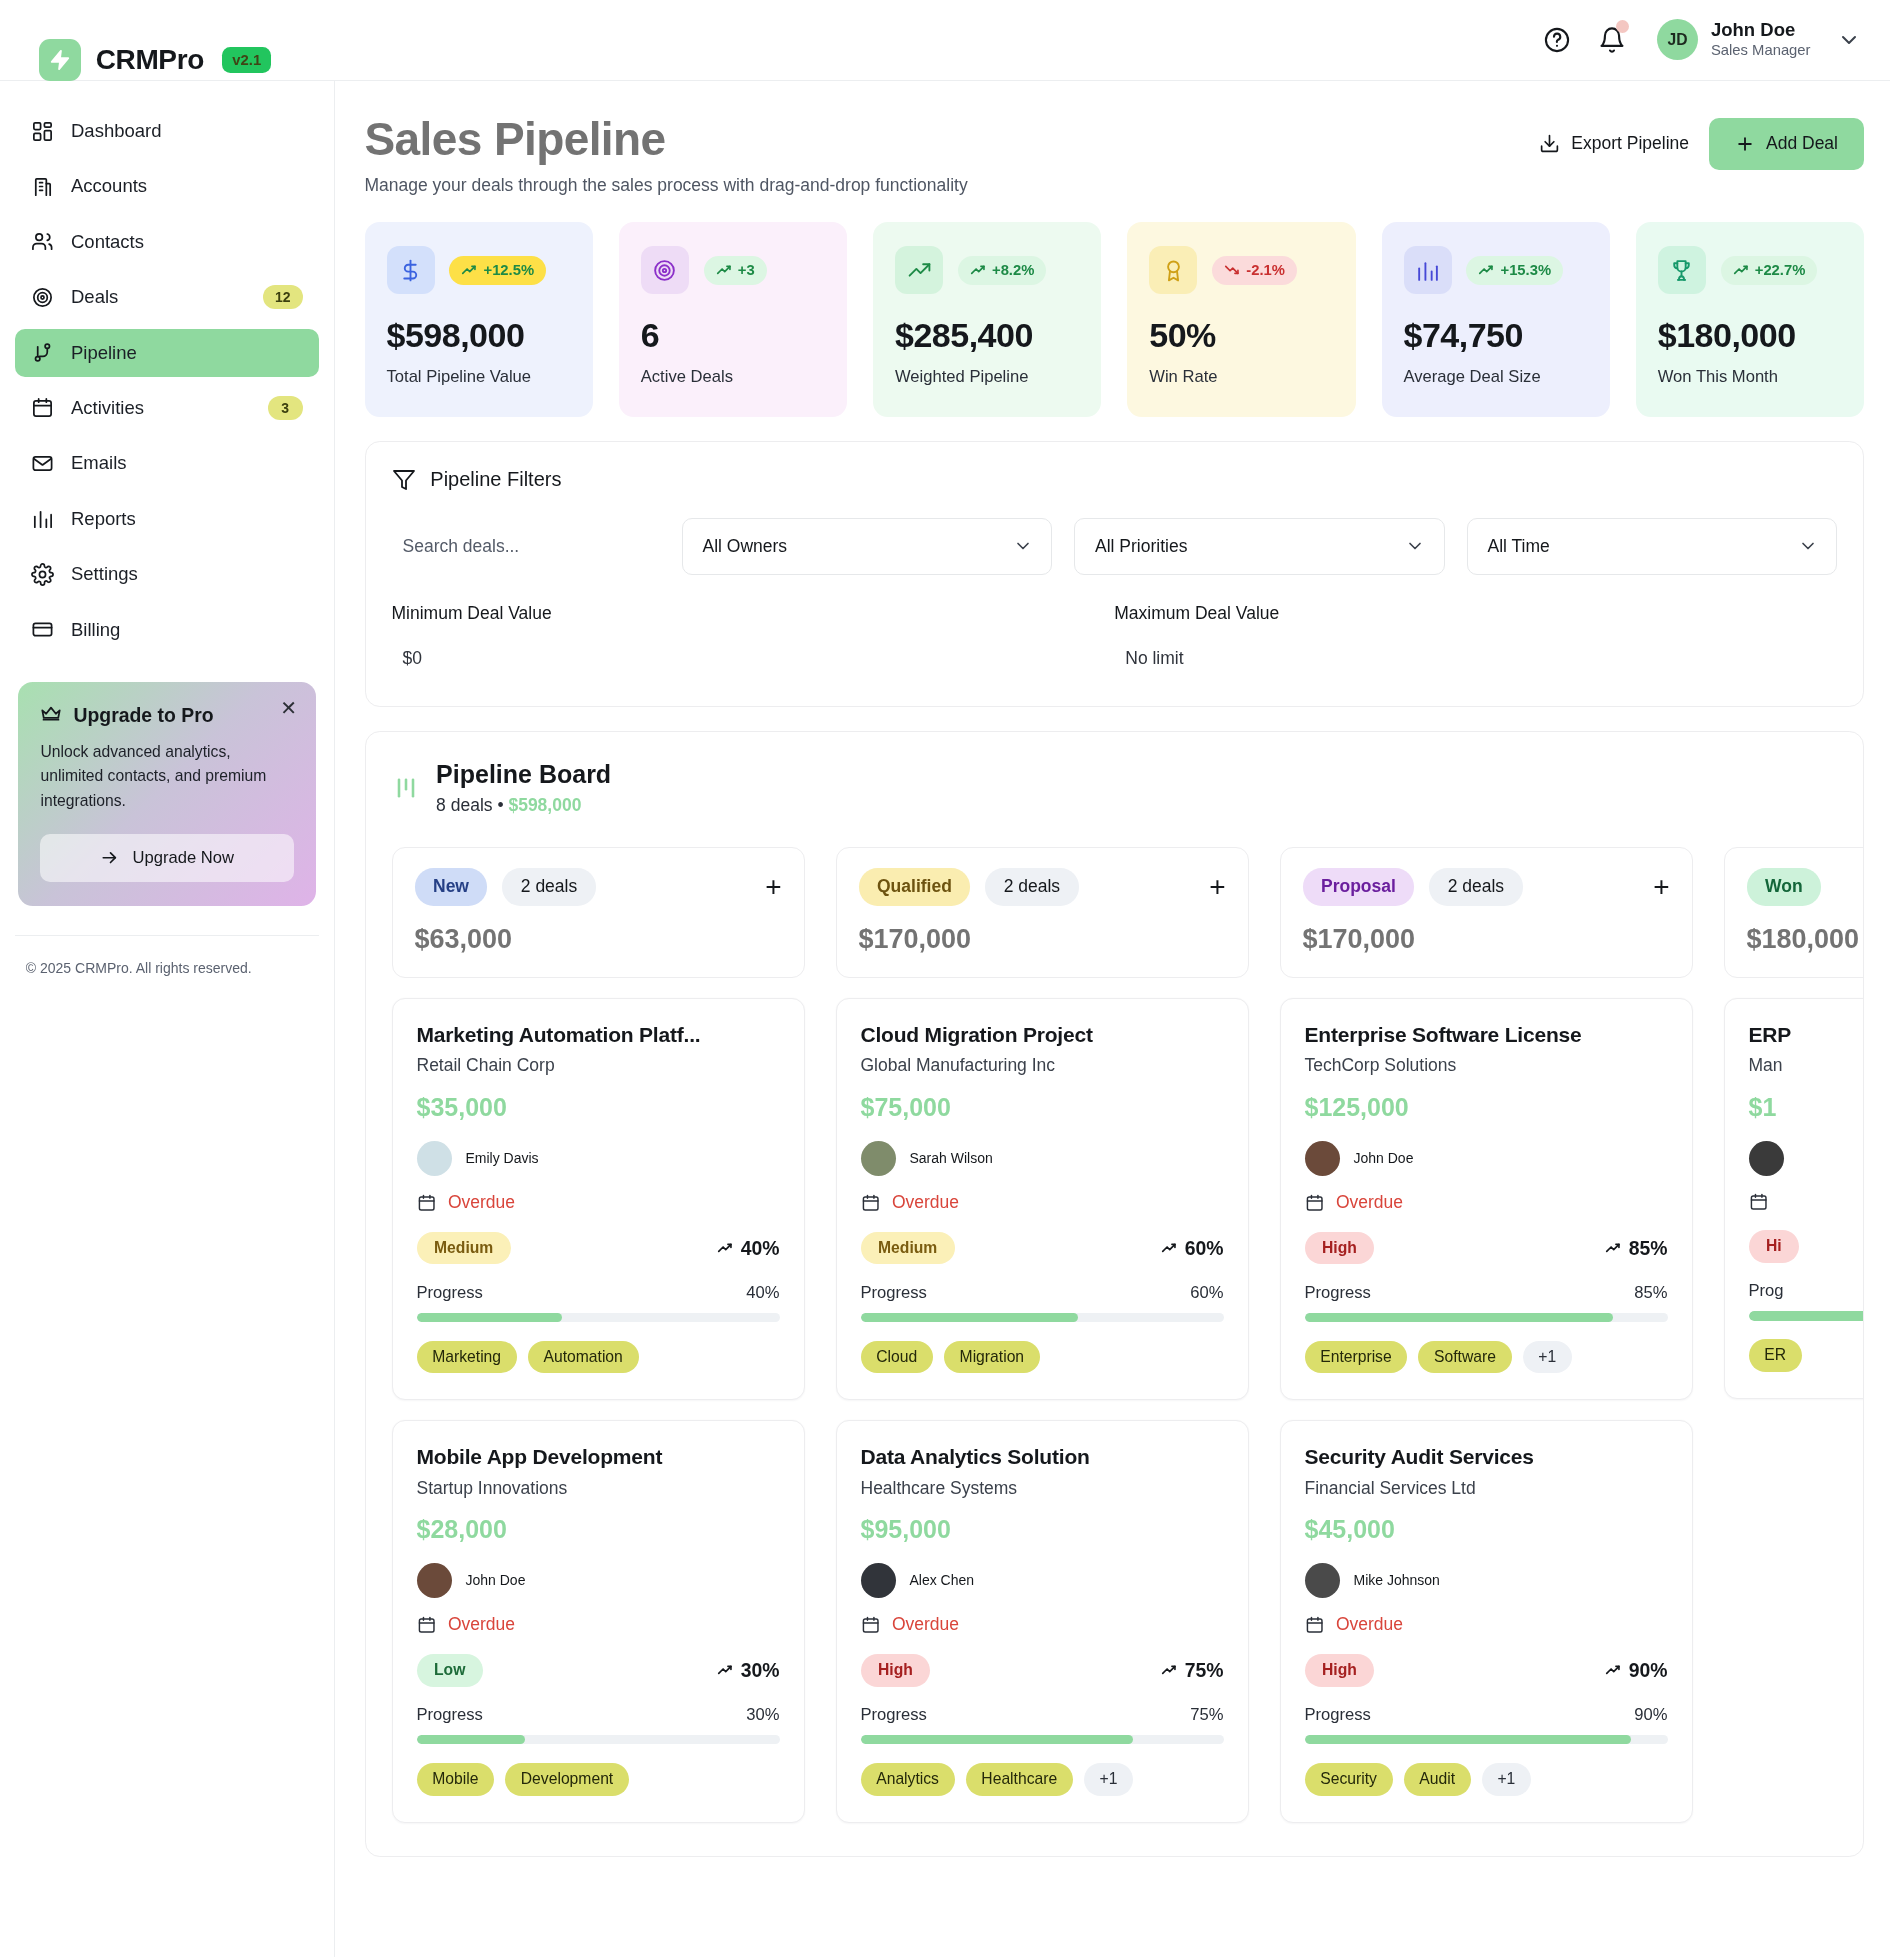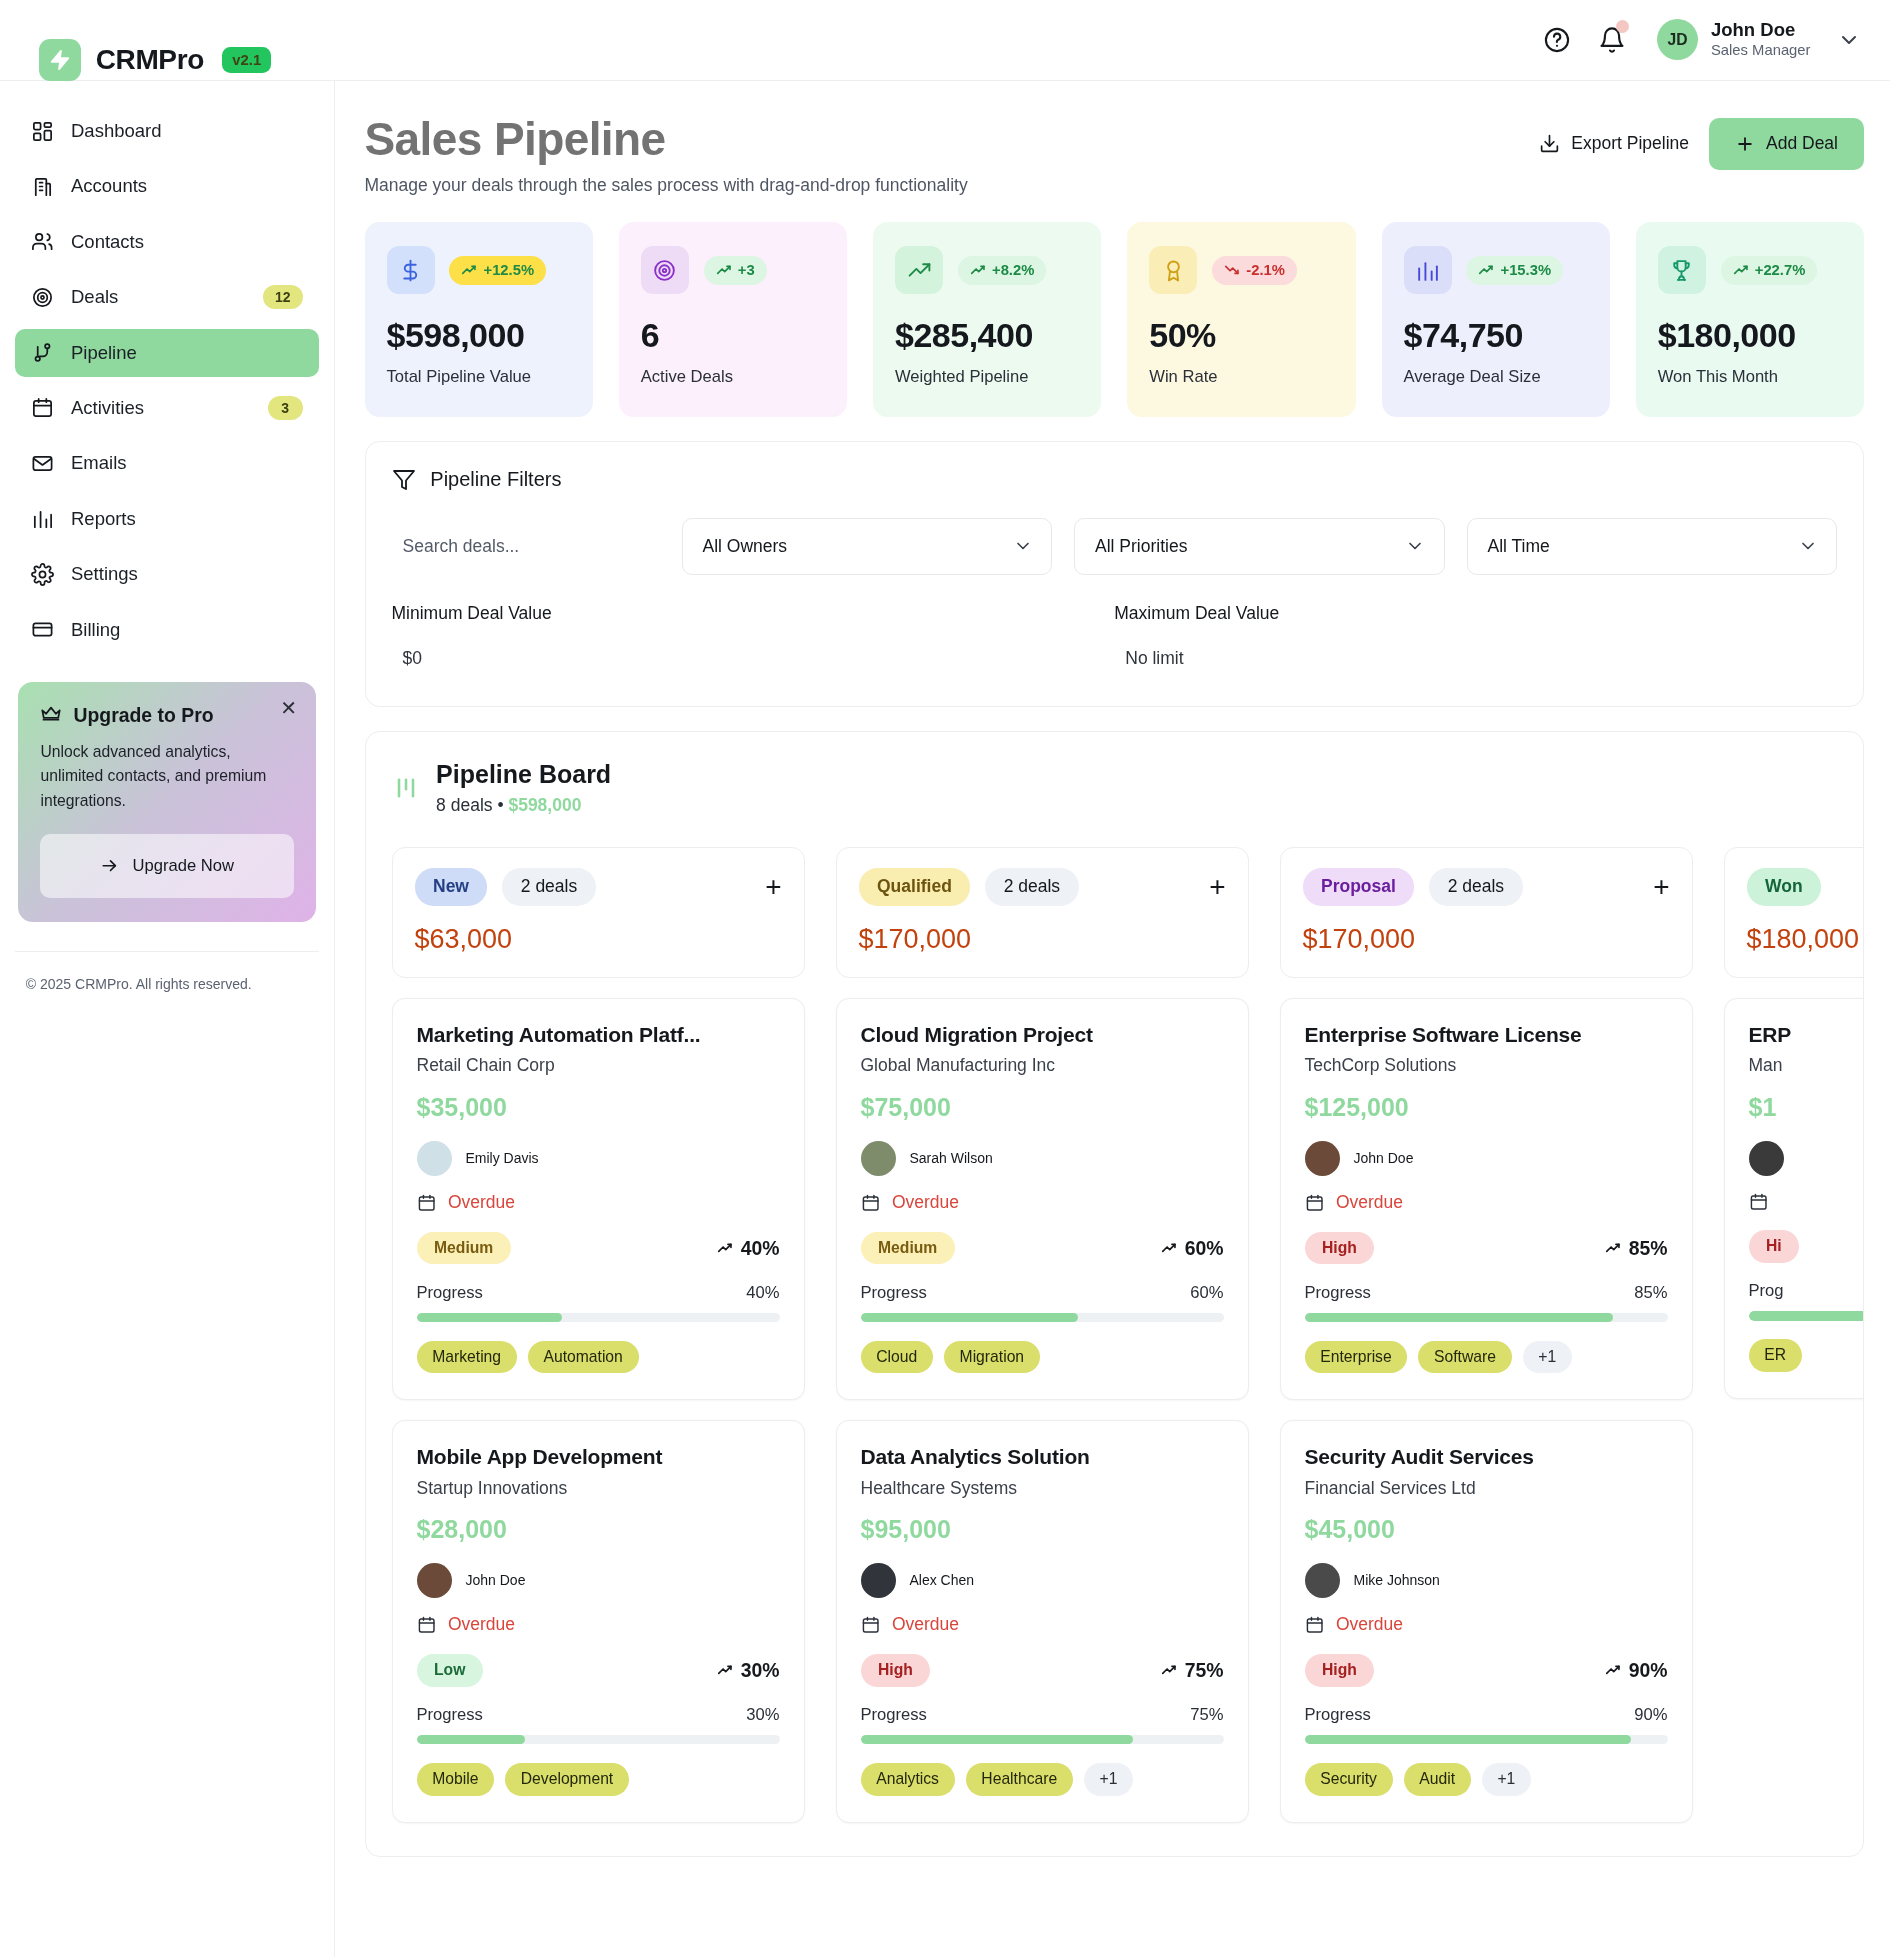--- a/index.html
+++ b/index.html
@@ -65,21 +65,21 @@
     margin: 28px 3.7px 0 3.7px; border-radius: 14.8px; padding: 22px 22px 24px 22px;
     background: linear-gradient(135deg, #a8e0b0 0%, #c9c3d8 48%, #dfb3e8 100%);
     position: relative;
   }
   .upgrade-head { display: flex; align-items: center; gap: 11px; }
   .upgrade-title { font-size: 19.4px; font-weight: 700; color: #15181c; }
   .upgrade-close { position: absolute; top: 16.6px; right: 18.5px; cursor: pointer; font-size: 20px; color: #2c2f36; line-height:1; }
   .upgrade-text { font-size: 15.7px; line-height: 1.58; color: #1d2028; margin-top: 13px; }
   .upgrade-btn {
     margin-top: 20px; background: rgba(255,255,255,0.55); border-radius: 10px;
-    height: 64px; display: flex; align-items: center; justify-content: center; gap: 13px;
+    height: 48px; display: flex; align-items: center; justify-content: center; gap: 13px;
     font-size: 16.6px; font-weight: 500; color: #15181c; cursor: pointer;
   }
   .sidebar-sep { margin-top: 29.5px; border-top: 0.9px solid #eceef0; }
   .copyright { font-size: 14px; color: #5b6270; padding: 24px 11px 0 11px; }
 
   
   .main { position: absolute; top: 81px; left: 335px; width: 1555px; height: 1876px; background: #fff; padding: 31px 26px 0 29.5px; }
   .page-head { display: flex; align-items: flex-start; justify-content: space-between; }
   .page-title { font-size: 46px; font-weight: 700; color: #737373; letter-spacing: -0.6px; }
   .page-sub { font-size: 17.5px; color: #4f5663; margin-top: 9.2px; }
@@ -124,21 +124,21 @@
   .board-amount { color: #8fd99f; font-weight: 700; }
   .columns { display: flex; gap: 31px; margin-top: 31px; }
   .column { width: 413px; flex: none; }
   .col-head {
     border: 0.9px solid #ededef; border-radius: 13px; padding: 20px 22px 22px 22px; background: #fff;
   }
   .col-head-row { display: flex; align-items: center; gap: 14.8px; }
   .stage-pill { font-size: 17.5px; font-weight: 700; border-radius: 18.5px; padding: 8.3px 18.5px; }
   .deals-pill { background: #eef1f5; color: #15181c; font-size: 17.5px; border-radius: 18.5px; padding: 8.3px 18.5px; }
   .col-add { margin-left: auto; font-size: 28px; color: #15181c; cursor: pointer; line-height: 1; }
-  .col-total { font-size: 27px; font-weight: 400; color: #c2410c; margin-top: 18.5px; }
+  .col-total { font-size: 27px; font-weight: 700; color: #737373; margin-top: 18.5px; }
 
   .deal-card {
     border: 0.9px solid #ededef; border-radius: 13px; background: #fff;
     padding: 24px 24px 26px 24px; margin-top: 20px;
     box-shadow: 0 0.9px 1.8px rgba(16,24,40,0.04); cursor: grab;
   }
   .deal-title { font-size: 21px; font-weight: 700; color: #15181c; letter-spacing: -0.2px; }
   .deal-company { font-size: 17.5px; color: #3b414b; margin-top: 8.3px; }
   .deal-amount { font-size: 25px; font-weight: 700; color: #8fd99f; margin-top: 16.6px; }
   .deal-owner { display: flex; align-items: center; gap: 14px; margin-top: 18.5px; }

